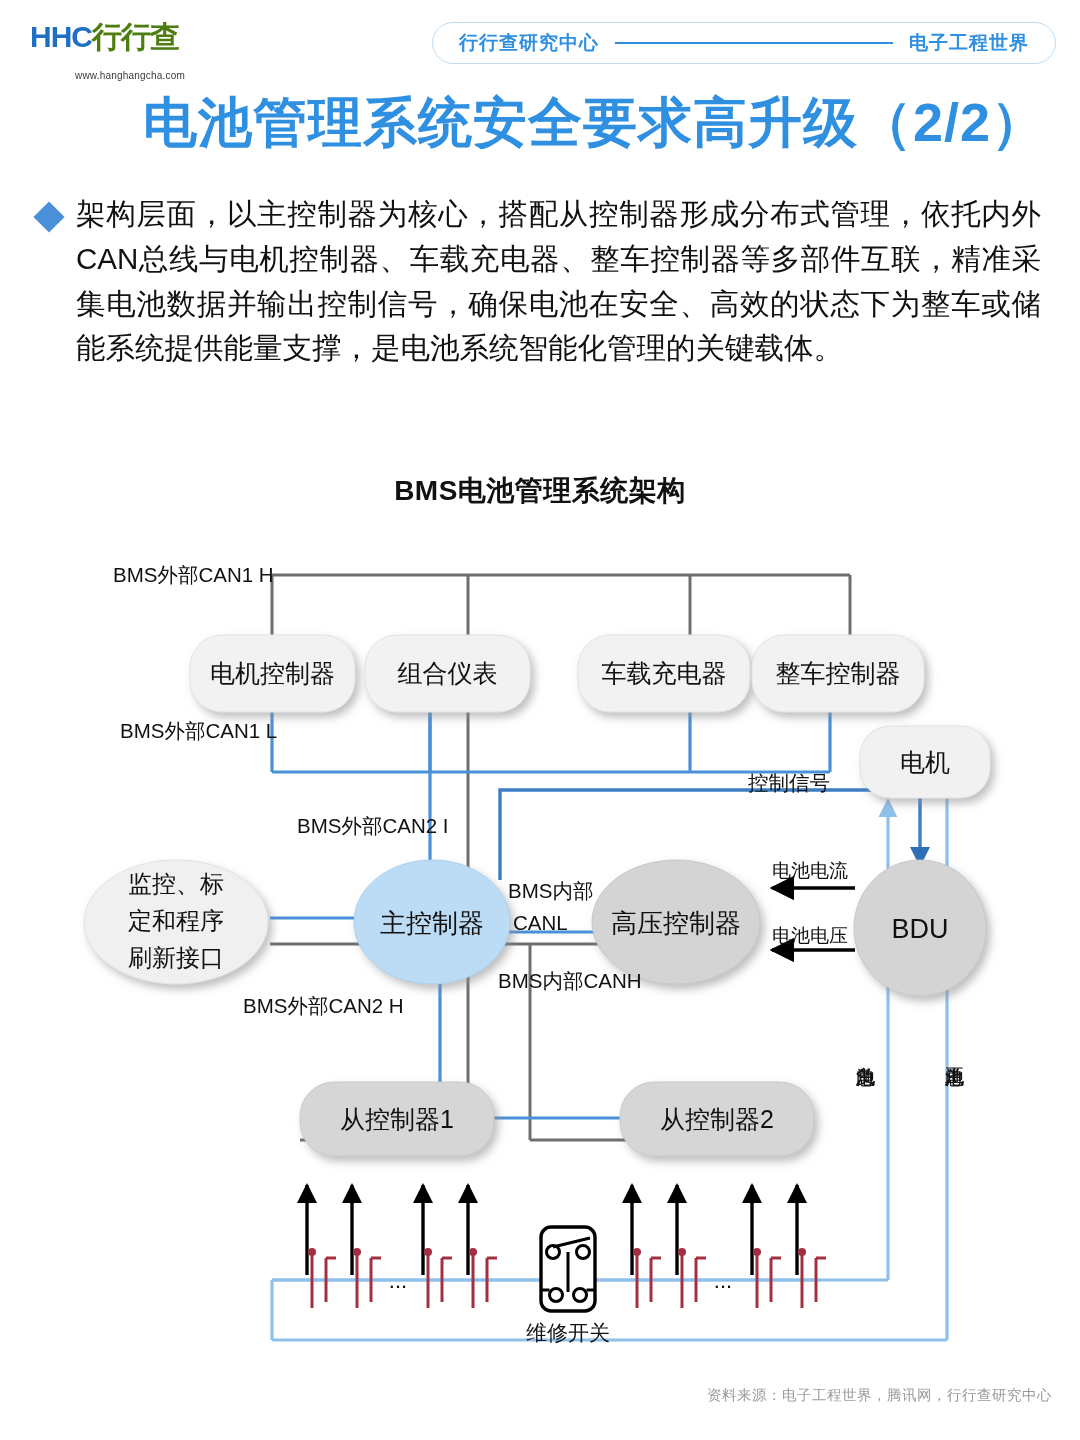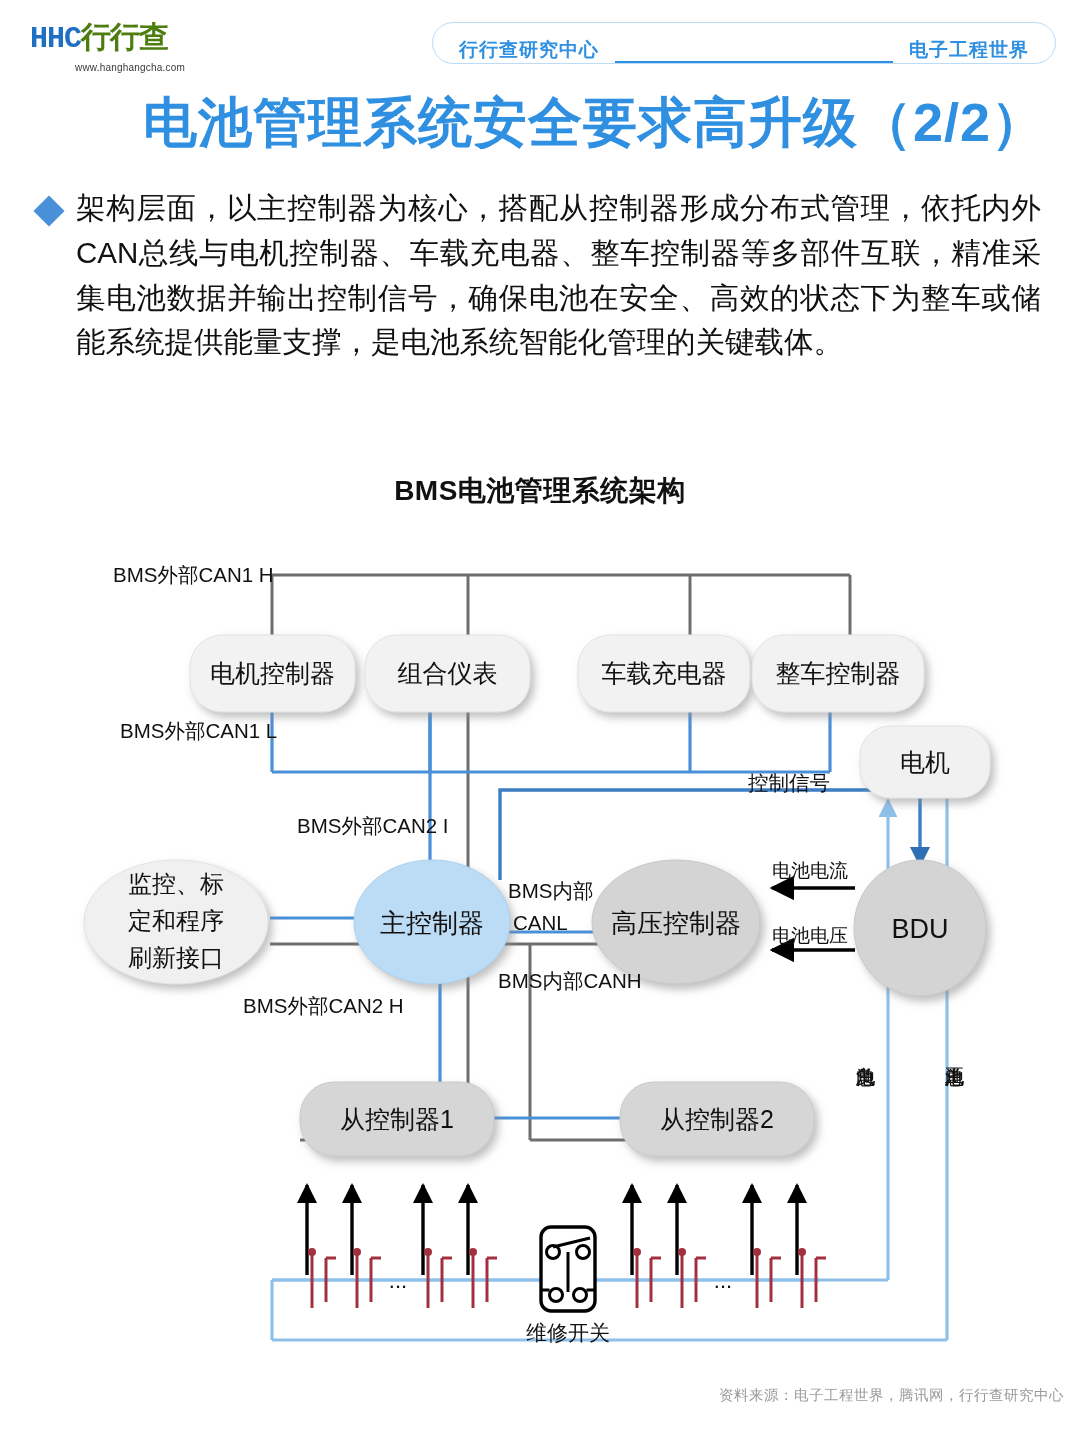--- a/index.html
+++ b/index.html
@@ -9,63 +9,63 @@
     font-family:"Liberation Sans","DejaVu Sans",sans-serif;
     position:relative;
     overflow:hidden;
   }
   
   .header{
     position:absolute;left:0;top:0;width:1080px;height:80px;
   }
   .logo{position:absolute;left:30px;top:22px;width:210px;}
   .logo-main{font-size:30px;font-weight:bold;line-height:1;letter-spacing:-1px;}
-  .logo-hhc{color:#1f6fc4;font-family:Liberation Mono, monospace;}
+  .logo-hhc{color:#1f6fc4;}
   .logo-cn{color:#4d7c0f;}
-  .logo-url{font-size:10px;color:#3a3a3a;margin-top:8px;letter-spacing:.2px;text-align:center;width:200px;}
+  .logo-url{font-size:10px;color:#3a3a3a;margin-top:18px;letter-spacing:.2px;text-align:center;width:200px;}
   .pill{
     position:absolute;left:432px;top:22px;width:624px;height:42px;
     border:1.6px solid #bcdcf6;border-radius:21px;
     box-sizing:border-box;
   }
   .pill-inner{
-    position:absolute;inset:0;display:flex;align-items:flex-end;
+    position:absolute;inset:0;display:flex;align-items:center;
     justify-content:space-between;padding:0 26px;
   }
   .pill-text{color:#2f8fe0;font-size:19px;font-weight:bold;letter-spacing:1px;white-space:nowrap;}
   .pill-line{flex:1;height:2px;background:#2f8fe0;margin:0 16px;}
 
   
   .page-title{
     position:absolute;left:36px;top:92px;width:1010px;
     font-size:54px;font-weight:bold;color:#2f8fe0;
     letter-spacing:1px;line-height:1.12;white-space:nowrap;text-align:right;
   }
 
   
-  .bullet-row{position:absolute;left:38px;top:186px;width:1010px;display:flex;}
+  .bullet-row{position:absolute;left:38px;top:192px;width:1010px;display:flex;}
   .bullet-diamond{
     width:22px;height:22px;background:#4a90d9;flex:0 0 auto;
     transform:rotate(45deg);margin-top:14px;margin-right:16px;
   }
   .bullet-text{
     font-size:29.5px;line-height:1.52;color:#111;font-weight:500;
     text-align:justify;width:965px;letter-spacing:0px;
   }
 
   
   .diagram-title{
     position:absolute;left:0;top:472px;width:1080px;text-align:center;
     font-size:28px;font-weight:bold;color:#111;letter-spacing:.5px;
   }
   #dg{position:absolute;left:0;top:540px;width:1080px;height:840px;}
 
   .footer-src{
     position:absolute;left:0;top:1386px;width:1052px;text-align:right;
-    font-size:14.5px;color:#9a9a9a;letter-spacing:.5px;padding-left:12px;
+    font-size:14.5px;color:#9a9a9a;letter-spacing:.5px;
   }
 
   
   #dg text{font-family:"Liberation Sans","DejaVu Sans",sans-serif;fill:#111;}
 </style>
 </head>
 <body>
 
 <div class="header">
   <div class="logo">

